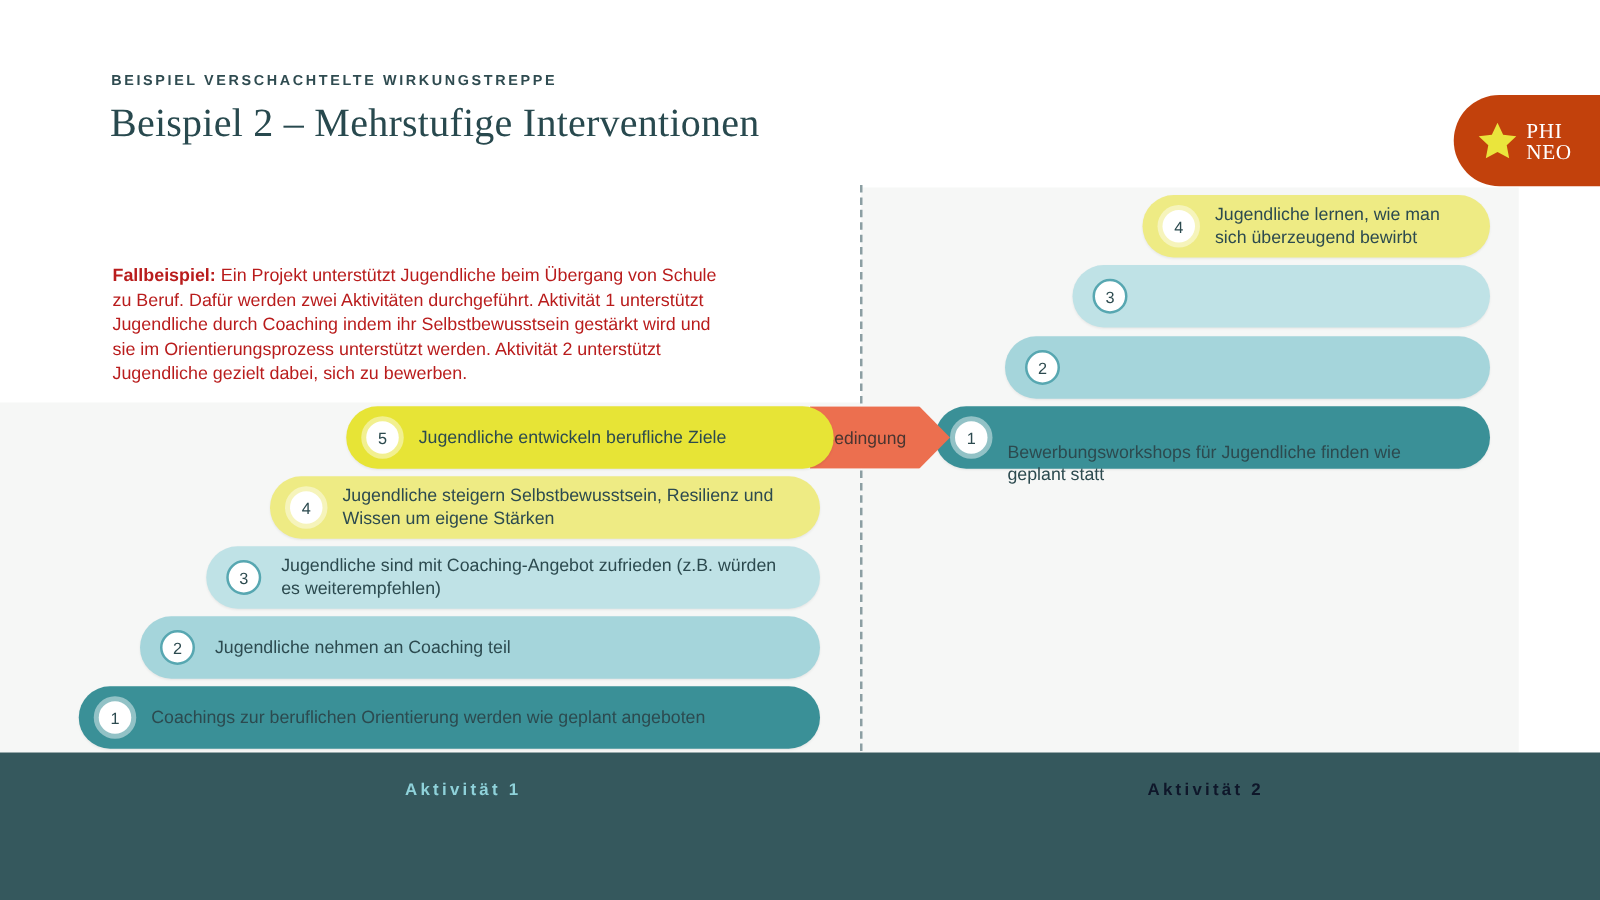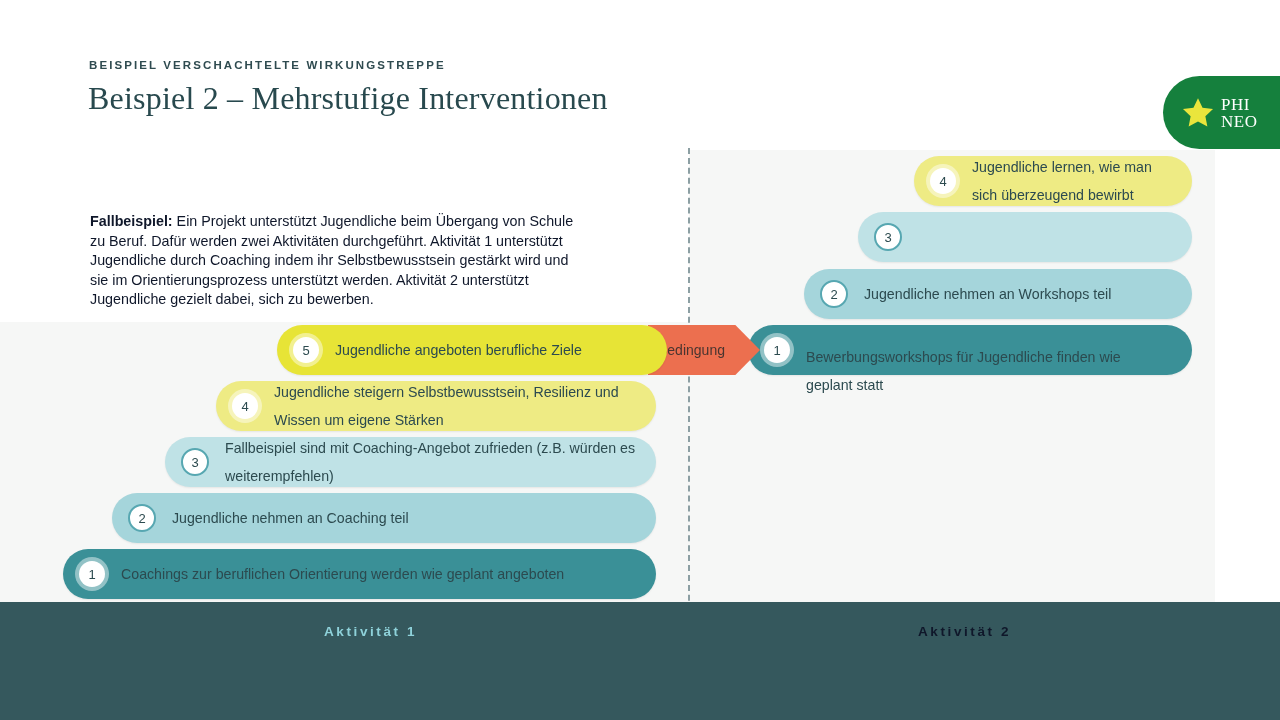--- a/index.html
+++ b/index.html
@@ -47,21 +47,21 @@
     margin: 0;
   }
 
   
   .logo-badge {
     position: absolute;
     right: 0;
     top: 76px;
     width: 117px;
     height: 73px;
-    background: #15803d;
+    background: #c2410c;
     border-top-left-radius: 40px;
     border-bottom-left-radius: 40px;
     display: flex;
     align-items: center;
     gap: 6px;
     padding-left: 18px;
     box-sizing: border-box;
   }
   .logo-star { width: 34px; height: 34px; flex: none; display:block; }
   .logo-text {
@@ -73,21 +73,21 @@
   }
 
   
   .intro {
     position: absolute;
     left: 90px;
     top: 198px;
     width: 500px;
     font-size: 14.3px;
     line-height: 19.4px;
-    color: #0f172a;
+    color: #b91c1c;
   }
   .intro b { font-weight: bold; }
 
   
   .panel {
     position: absolute;
     background: #f6f7f6;
   }
   .panel-left  { left: 0px;   top: 322px; width: 689px; height: 280px; }
   .panel-right { left: 689px; top: 150px; width: 526px; height: 452px; }
@@ -130,21 +130,21 @@
     width: 24px;
     height: 24px;
   }
   .step .badge.glow {
     box-shadow: 0 0 0 4px rgba(255,255,255,0.45);
   }
   .step .step-text {
     margin-left: 16px;
     margin-right: 18px;
     font-size: 14.2px;
-    line-height: 28px;
+    line-height: 18px;
     color: #2c4a4f;
   }
 
   
   .tone-teal-dark  { background: #3a9097; }
   .tone-teal-mid   { background: #a5d5db; }
   .tone-teal-light { background: #bfe2e6; }
   .tone-yellow-soft{ background: #eeeb84; }
   .tone-yellow-bold{ background: #e7e436; }
 
@@ -219,45 +219,44 @@
     <span class="badge glow">4</span>
     <span class="step-text">Jugendliche lernen, wie man sich überzeugend bewirbt</span>
   </div>
 
   <div class="step tone-teal-light" style="left:858px; top:212px; width:334px; height:50px; z-index:2;">
     <span class="badge ring">3</span>
   </div>
 
   <div class="step tone-teal-mid" style="left:804px; top:269px; width:388px; height:50px; z-index:3;">
     <span class="badge ring">2</span>
-    <span class="step-text">Jugendliche nehmen an Workshops teil</span>
   </div>
 
   <div class="step tone-teal-dark" style="left:748px; top:325px; width:444px; height:50px; z-index:5;">
     <span class="badge glow" style="margin-left:16px;">1</span>
     <span class="step-text" style="max-width:348px;margin-top:42px;">Bewerbungsworkshops für Jugendliche finden wie geplant statt</span>
   </div>
 
   <div class="bedingung">
     <span>Bedingung</span>
   </div>
 
   <div class="step tone-yellow-bold" style="left:277px; top:325px; width:390px; height:50px; z-index:7;">
     <span class="badge glow">5</span>
-    <span class="step-text">Jugendliche angeboten berufliche Ziele</span>
+    <span class="step-text">Jugendliche entwickeln berufliche Ziele</span>
   </div>
 
   <div class="step tone-yellow-soft" style="left:216px; top:381px; width:440px; height:50px; z-index:4;">
     <span class="badge glow">4</span>
     <span class="step-text">Jugendliche steigern Selbstbewusstsein, Resilienz und Wissen um eigene Stärken</span>
   </div>
 
   <div class="step tone-teal-light" style="left:165px; top:437px; width:491px; height:50px; z-index:3;">
     <span class="badge ring">3</span>
-    <span class="step-text">Fallbeispiel sind mit Coaching-Angebot zufrieden (z.B. würden es weiterempfehlen)</span>
+    <span class="step-text">Jugendliche sind mit Coaching-Angebot zufrieden (z.B. würden es weiterempfehlen)</span>
   </div>
 
   <div class="step tone-teal-mid" style="left:112px; top:493px; width:544px; height:50px; z-index:2;">
     <span class="badge ring">2</span>
     <span class="step-text">Jugendliche nehmen an Coaching teil</span>
   </div>
 
   <div class="step tone-teal-dark" style="left:63px; top:549px; width:593px; height:50px; z-index:1;">
     <span class="badge glow">1</span>
     <span class="step-text">Coachings zur beruflichen Orientierung werden wie geplant angeboten</span>

